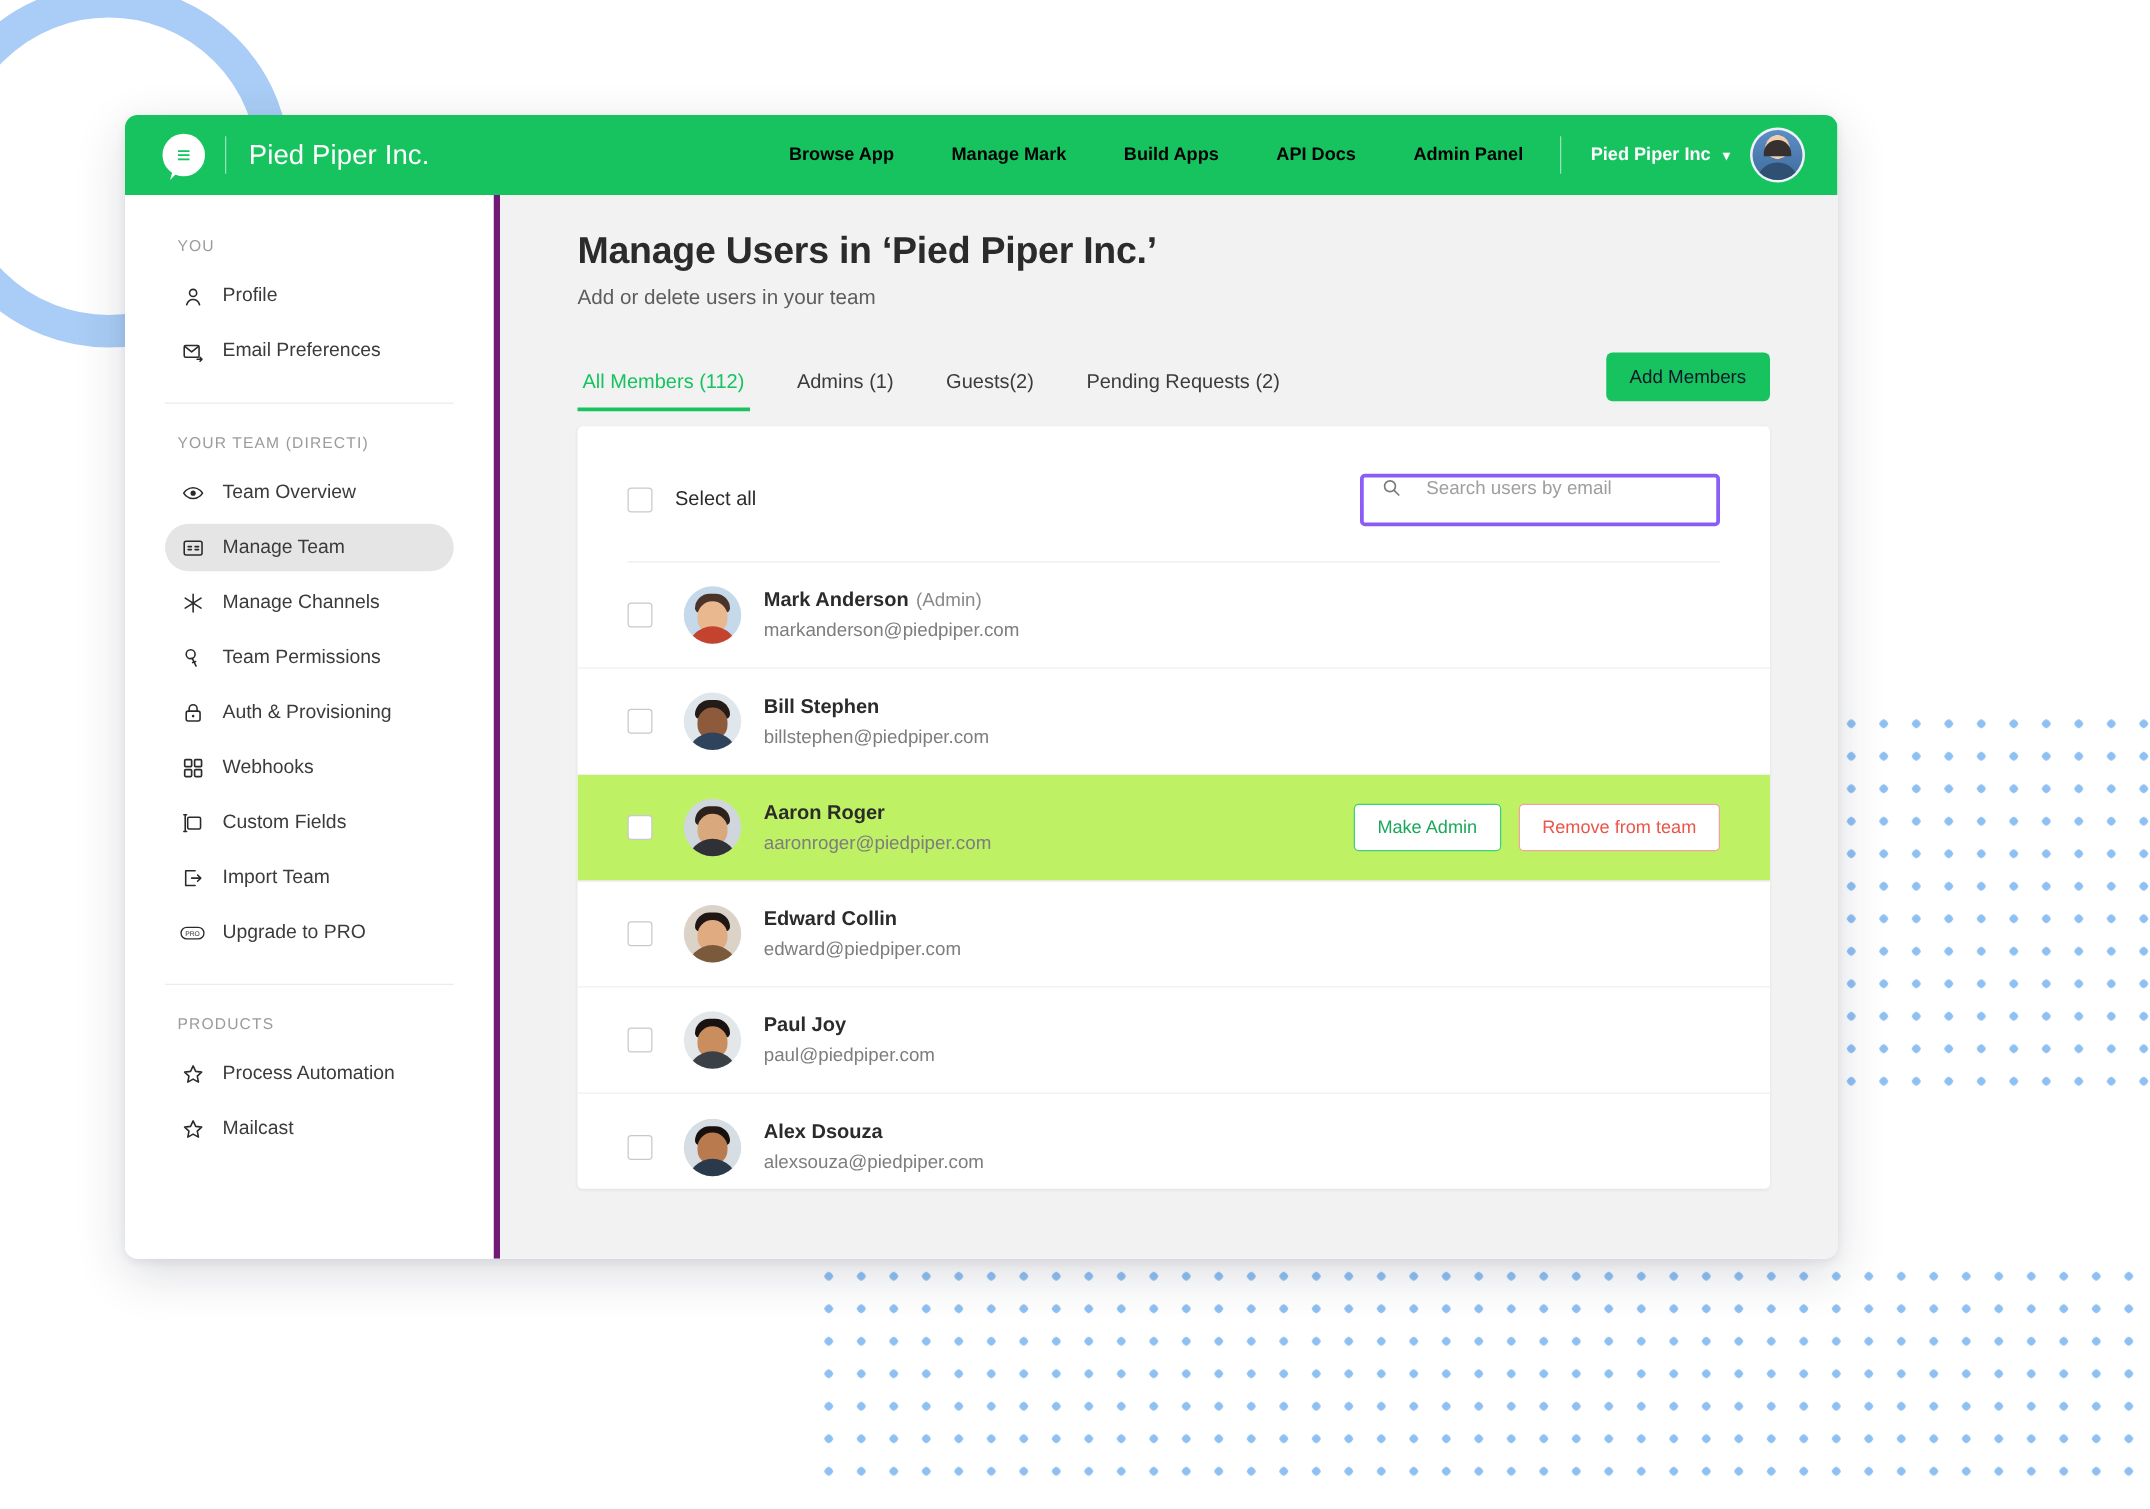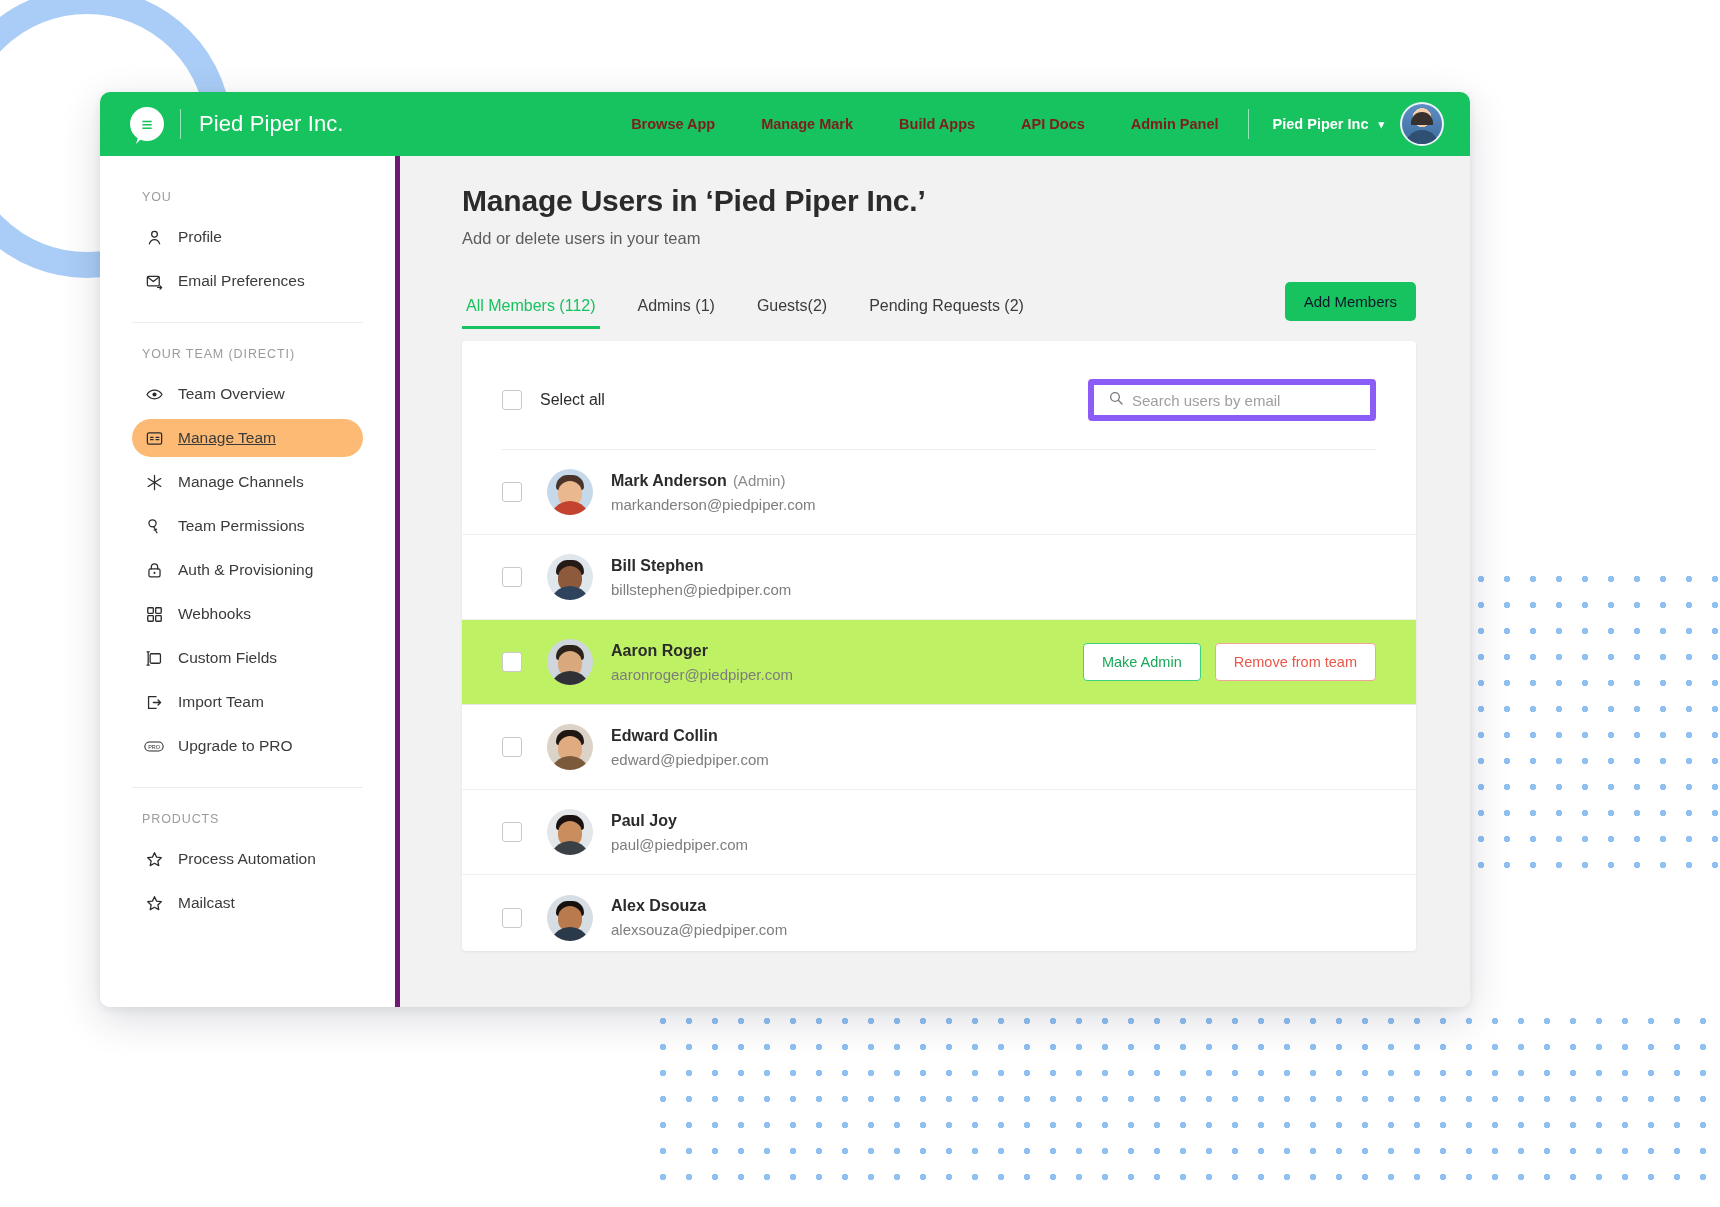--- a/index.html
+++ b/index.html
@@ -54,21 +54,21 @@
     content:""; position:absolute; bottom:-3px; left:6px;
     width:9px; height:9px; background:#fff;
     clip-path: polygon(0 100%, 100% 0, 30% 0);
   }
   .logo-glyph { color:#16c35f; font-size:19px; font-weight:bold; line-height:1; }
   .brand-divider { width:1px; height:30px; background:rgba(255,255,255,.55); margin:0 18px 0 16px; }
   .brand-name { font-size: 22px; font-weight: 400; letter-spacing:.1px; }
 
   .topnav { margin-left: auto; display:flex; align-items:center; }
   .topnav a {
-    color:#7f1d1d; text-decoration:none; font-size:14.5px; font-weight:700;
+    color:#000000; text-decoration:none; font-size:14.5px; font-weight:700;
     padding: 0 23px; white-space:nowrap;
   }
   .nav-divider { width:1px; height:30px; background:rgba(255,255,255,.55); margin: 0 6px; }
   .account { display:flex; align-items:center; padding-left:18px; font-size:14.5px; font-weight:700; }
   .caret { margin-left:10px; font-size:11px; }
   .avatar-top {
     width:44px; height:44px; border-radius:50%; margin-left:16px;
     border: 2px solid rgba(255,255,255,.9);
     background: radial-gradient(circle at 50% 34%, #f4cfae 0 28%, transparent 29%),
                 linear-gradient(#5d8ec4, #3e6c9e);
@@ -94,21 +94,21 @@
   .side-section { padding: 0 32px; }
   .side-head {
     font-size:12.5px; letter-spacing:.9px; color:#9b9b9b; text-transform:uppercase;
     margin: 6px 0 14px 10px;
   }
   .side-item {
     display:flex; align-items:center; gap:14px;
     height: 38px; margin: 0 0 6px 0; padding: 0 12px;
     border-radius: 19px; color:#3b3b3b; font-size:15.5px; cursor:pointer;
   }
-  .side-item.active { background:#fdba74;text-decoration:underline; }
+  .side-item.active { background:#e5e5e5; }
   .side-item .si-icon {
     width:20px; height:20px; flex:0 0 20px; display:flex; align-items:center; justify-content:center;
     color:#2b2b2b;
   }
   .side-sep { height:1px; background:#ececec; margin: 22px 32px 24px 32px; }
 
   
   .main { flex:1 1 auto; background:#f2f2f2; padding: 28px 54px 0 62px; min-width:0; }
   .page-title { font-size:30px; font-weight:700; color:#2b2b2b; letter-spacing:-.2px; }
   .page-sub { font-size:16.5px; color:#5d5d5d; margin-top:11px; }
@@ -132,22 +132,22 @@
     height: 610px; overflow:hidden;
   }
   .card-top { display:flex; align-items:center; padding: 38px 40px 0 40px; }
   .selectall { display:flex; align-items:center; gap:18px; font-size:16px; color:#2b2b2b; }
   .cbx {
     width:20px; height:20px; border:1.5px solid #c9c9c9; border-radius:3px; background:#fff;
     flex:0 0 20px; cursor:pointer;
   }
   .search {
     margin-left:auto; width: 288px; height:42px;
-    border:6px solid #8b5cf6; border-radius:4px; background:#fff;
-    display:flex; align-items:center; padding: 0 14px; gap:8px;
+    border:3px solid #8b5cf6; border-radius:4px; background:#fff;
+    display:flex; align-items:flex-start; padding: 0 14px; gap:20px;
   }
   .search input {
     border:none; outline:none; font-family:inherit; font-size:15px; color:#2b2b2b;
     width:100%; background:transparent;
   }
   .search input::placeholder { color:#9e9e9e; }
 
   .divider-row { height:1px; background:#ededed; margin: 28px 40px 0 40px; }
 
   .user-row {

